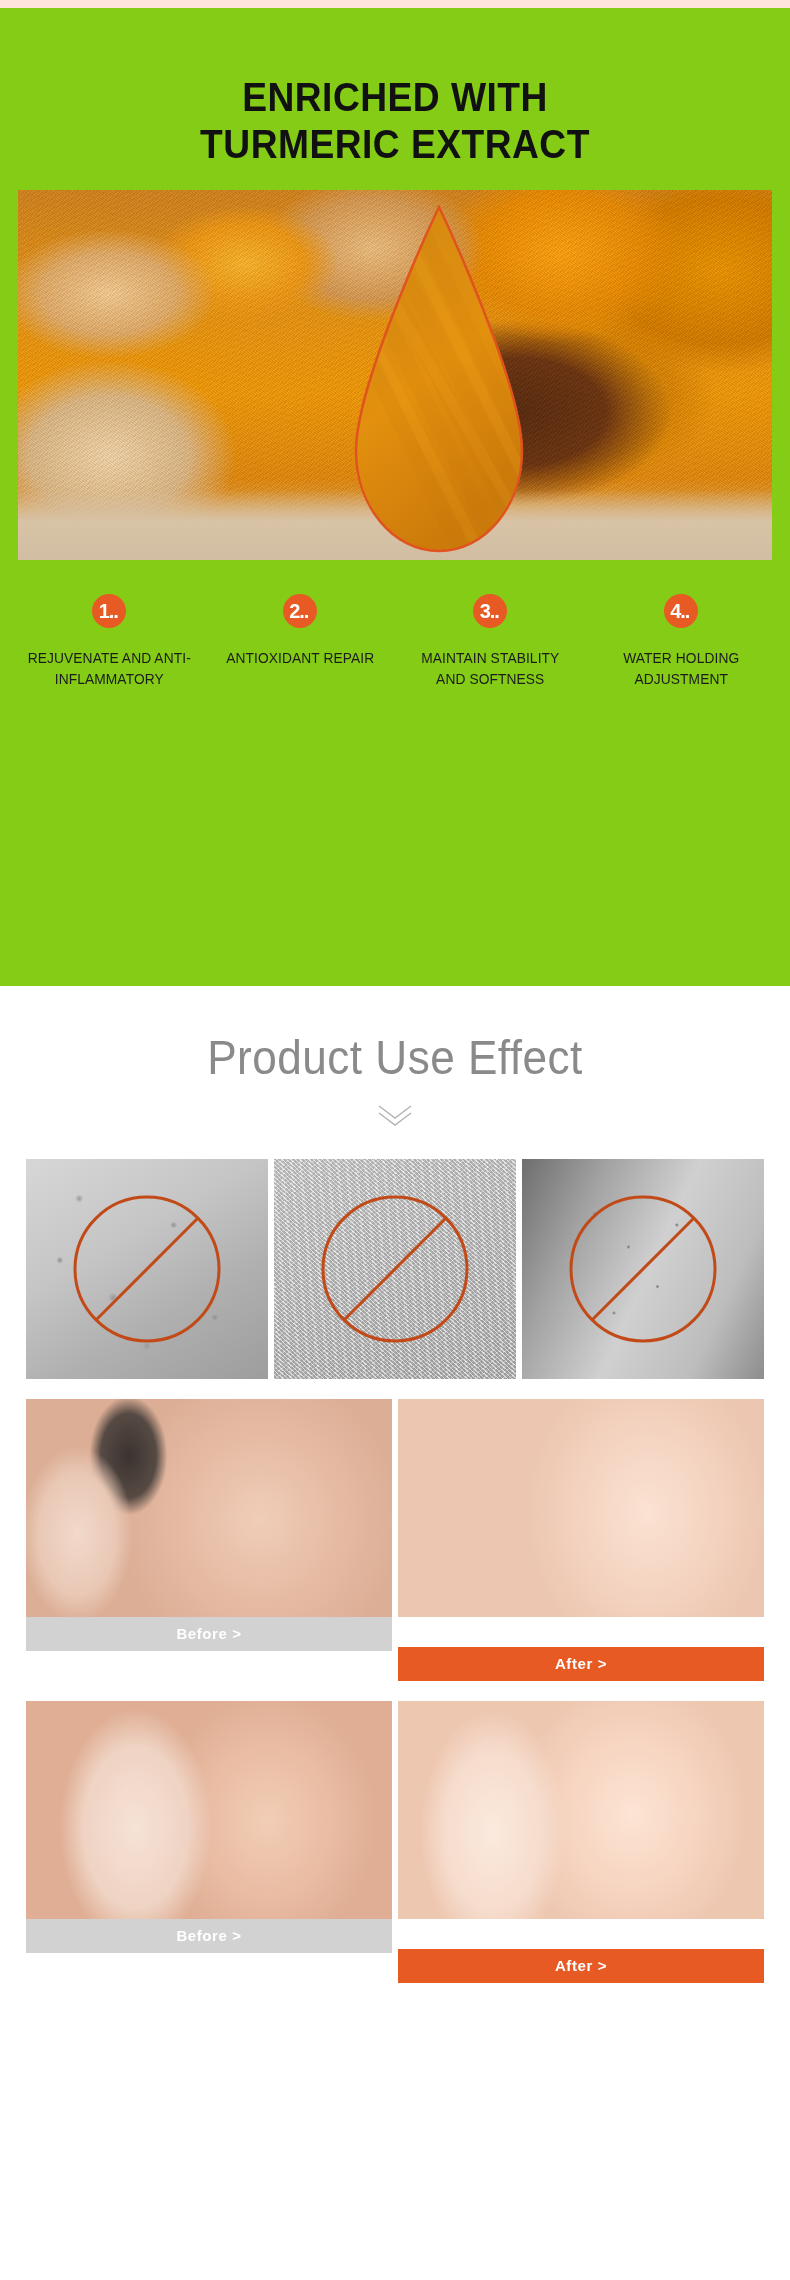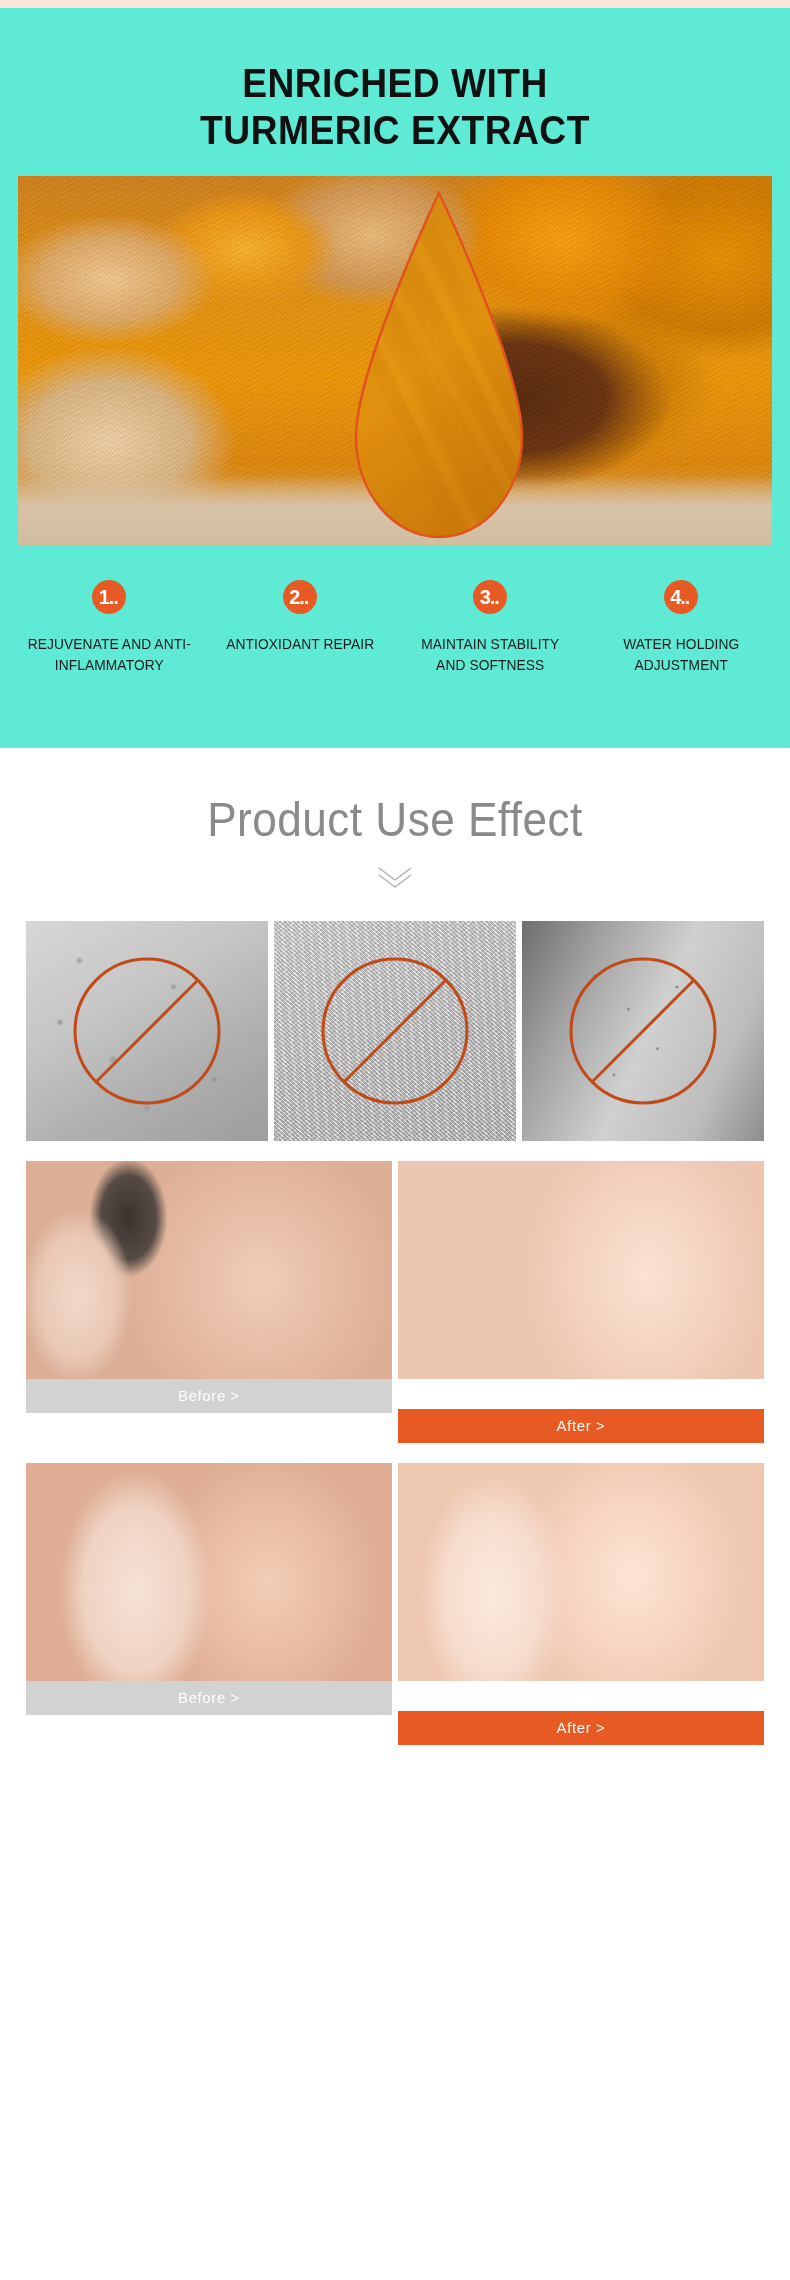--- a/index.html
+++ b/index.html
@@ -16,23 +16,23 @@
 
   
   .top-strip {
     height: 8px;
     width: 100%;
     background: #fde4dc;
   }
 
   
   .panel-ingredient {
-    background: #5eead4;
-    padding: 34px 0 0 0;
-    height: 740px;
+    background: #84cc16;
+    padding: 48px 0 0 0;
+    height: 978px;
     position: relative;
   }
 
   .headline {
     text-align: center;
     color: #111111;
     font-weight: bold;
     font-size: 40px;
     line-height: 1.18;
     letter-spacing: 0.5px;
@@ -194,21 +194,21 @@
     z-index: 3;
   }
   .no-sign svg { display: block; }
 
   
   .ba-row {
     display: flex;
     gap: 6px;
     margin: 20px 26px 0 26px;
   }
-  .ba-cell { flex: 1; }
+  .ba-cell { flex: 1; font-weight: bold; }
   .ba-img {
     height: 218px;
     position: relative;
     overflow: hidden;
   }
   .ba-bar {
     height: 34px;
     line-height: 34px;
     text-align: center;
     color: #ffffff;

